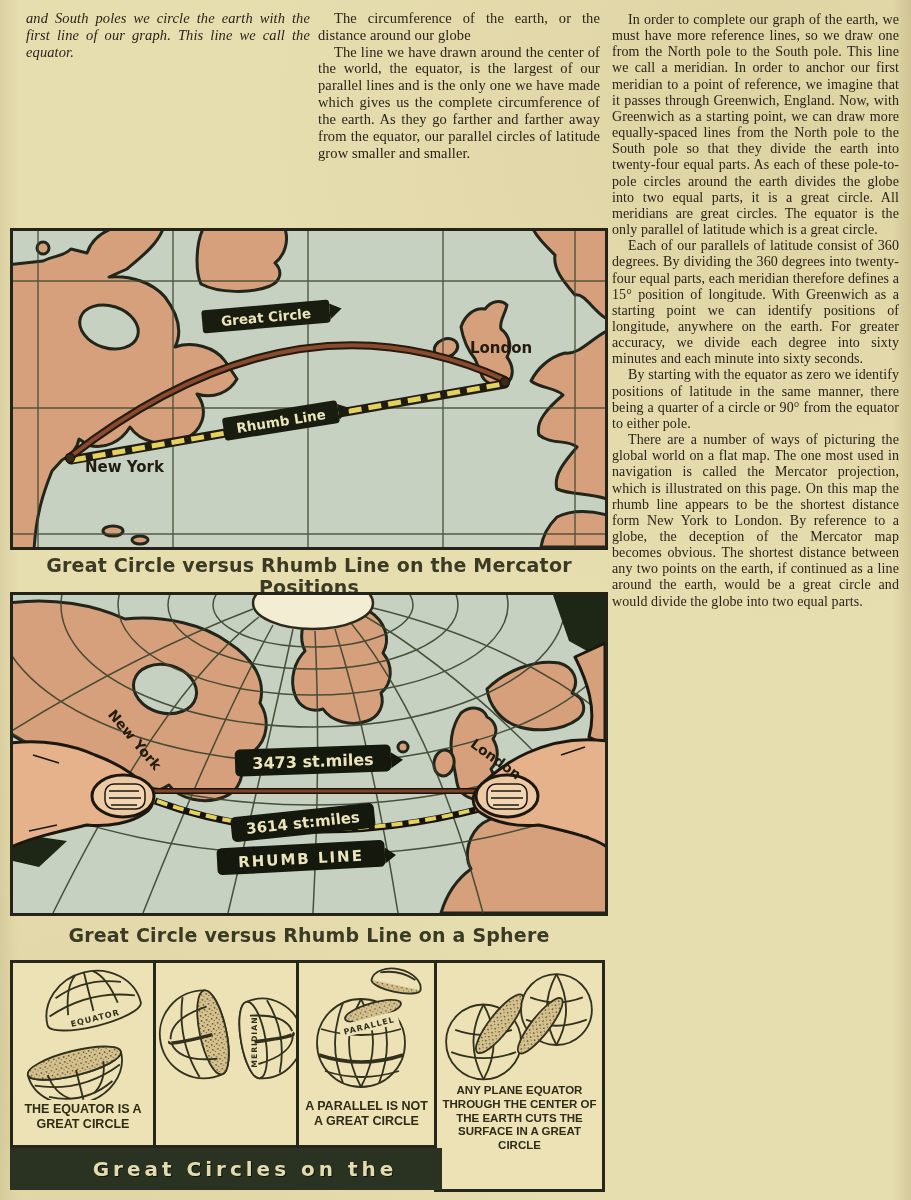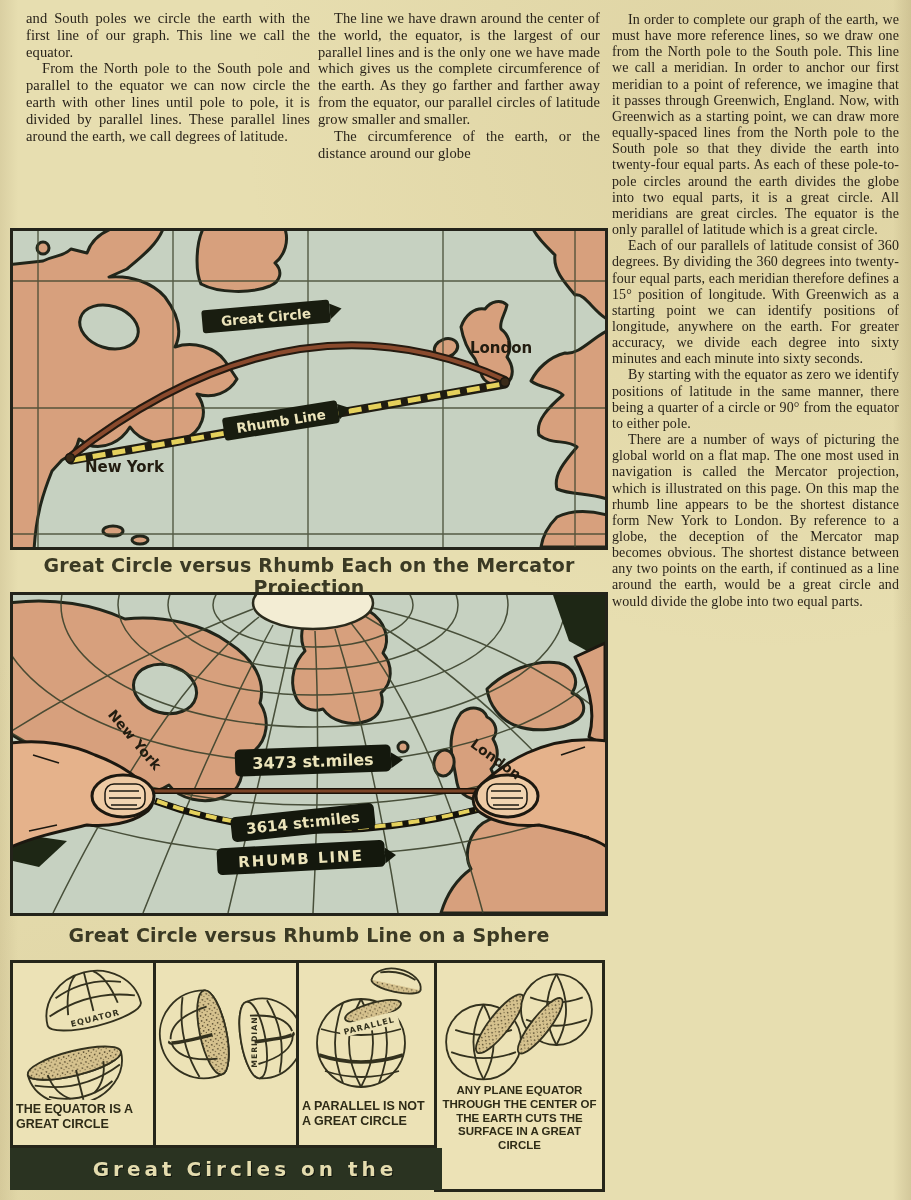--- a/index.html
+++ b/index.html
@@ -5,51 +5,50 @@
   html,body{margin:0;padding:0;background:#b8ad86;}
   .page{position:relative;width:911px;height:1200px;margin:0 auto;overflow:hidden;
     background:#e7deb0;
     background-image:radial-gradient(circle at 85% 10%, rgba(180,160,100,.18), transparent 40%),
                      radial-gradient(circle at 10% 95%, rgba(180,160,100,.15), transparent 35%),
                      linear-gradient(90deg, rgba(120,100,60,.12) 0, transparent 2%, transparent 98%, rgba(120,100,60,.18) 100%);
     font-family:"Liberation Serif", serif; color:#29231a;}
   .abs{position:absolute;box-sizing:border-box;}
   .bodycol{text-align:justify;font-size:14.5px;line-height:1.16;letter-spacing:.1px;overflow:hidden;}
   .bodycol p{margin:0;text-indent:16px;}
-  .bodycol p.noindent{text-indent:0;}
+  .bodycol p.noindent{text-indent:0;font-style:italic;}
   .col3{font-size:14px;line-height:1.155;}
   .illus{border:3px solid #23231a;background:#c6d1c1;}
   .illus svg{display:block;width:100%;height:100%;}
   .caption{font-family:"DejaVu Sans", sans-serif;font-weight:bold;color:#3b3a24;
     text-align:center;font-size:19px;letter-spacing:.2px;}
   .panels{display:flex;align-items:flex-start;}
   .panel{box-sizing:border-box;border:3px solid #26261a;background:#ece2b6;margin-right:-3px;}
   .panel svg{display:block;width:100%;}
   .panel-caption{font-family:"Liberation Sans", sans-serif;font-weight:bold;color:#2e2b17;
-    font-size:12.5px;line-height:1.18;padding:2px 3px 6px;}
+    text-align:center;font-size:12.5px;line-height:1.18;padding:2px 3px 6px;}
   .panel4 .panel-caption{font-size:11.5px;text-align:center;padding-top:0;}
   .banner{background:#2a3321;color:#e4dcae;font-family:"DejaVu Sans", sans-serif;font-weight:bold;
     font-size:20px;letter-spacing:4px;text-align:center;line-height:42px;
     text-shadow:1px 1px 0 rgba(0,0,0,.6);}
   svg text{font-family:"DejaVu Sans", sans-serif;}
   .maplabel{font-weight:bold;fill:#ece4ba;}
   .citylabel{font-weight:bold;fill:#221c10;}
 </style>
 </head>
 <body>
 
 <div class="page">
 
   <div class="abs bodycol" style="left:26px;top:10px;width:284px;height:214px;">
     <p class="noindent">and South poles we circle the earth with the first line of our graph. This line we call the equator.</p>
-    <p>From the North pole to the South pole and parallel to the equator we can now circle the earth with other lines until pole to pole, it is divided by parallel lines. These parallel lines around the earth, we call degrees of latitude.</p>
   </div>
   <div class="abs bodycol" style="left:318px;top:10px;width:282px;height:214px;">
+    <p>The circumference of the earth, or the distance around our globe</p>
     <p>The line we have drawn around the center of the world, the equator, is the largest of our parallel lines and is the only one we have made which gives us the complete circumference of the earth. As they go farther and farther away from the equator, our parallel circles of latitude grow smaller and smaller.</p>
-    <p>The circumference of the earth, or the distance around our globe</p>
   </div>
   <div class="abs bodycol col3" style="left:612px;top:12px;width:287px;height:1180px;">
     <p>In order to complete our graph of the earth, we must have more reference lines, so we draw one from the North pole to the South pole. This line we call a meridian. In order to anchor our first meridian to a point of reference, we imagine that it passes through Greenwich, England. Now, with Greenwich as a starting point, we can draw more equally-spaced lines from the North pole to the South pole so that they divide the earth into twenty-four equal parts. As each of these pole-to-pole circles around the earth divides the globe into two equal parts, it is a great circle. All meridians are great circles. The equator is the only parallel of latitude which is a great circle.</p>
     <p>Each of our parallels of latitude consist of 360 degrees. By dividing the 360 degrees into twenty-four equal parts, each meridian therefore defines a 15° position of longitude. With Greenwich as a starting point we can identify positions of longitude, anywhere on the earth. For greater accuracy, we divide each degree into sixty minutes and each minute into sixty seconds.</p>
     <p>By starting with the equator as zero we identify positions of latitude in the same manner, there being a quarter of a circle or 90° from the equator to either pole.</p>
     <p>There are a number of ways of picturing the global world on a flat map. The one most used in navigation is called the Mercator projection, which is illustrated on this page. On this map the rhumb line appears to be the shortest distance form New York to London. By reference to a globe, the deception of the Mercator map becomes obvious. The shortest distance between any two points on the earth, if continued as a line around the earth, would be a great circle and would divide the globe into two equal parts.</p>
   </div>
 
   <div class="abs illus" style="left:10px;top:228px;width:598px;height:322px;">
     <svg viewBox="0 0 592 316" preserveAspectRatio="none">
@@ -108,21 +107,21 @@
       <g transform="translate(268,190) rotate(-9)">
         <rect x="-58" y="-12" width="116" height="23" rx="3" fill="#191d10"></rect>
         <path d="M 58,-8 L 70,-2 L 58,8 Z" fill="#191d10"></path>
         <text class="maplabel" text-anchor="middle" y="5" font-size="13.5">Rhumb Line</text>
       </g>
       <text class="citylabel" x="72" y="241" font-size="15">New York</text>
       <text class="citylabel" x="457" y="122" font-size="15">London</text>
     </svg>
   </div>
 
-  <div class="abs caption" style="left:10px;top:554px;width:598px;">Great Circle versus Rhumb Each on the Mercator Projection</div>
+  <div class="abs caption" style="left:10px;top:554px;width:598px;">Great Circle versus Rhumb Line on the Mercator Positions</div>
 
   <div class="abs illus" style="left:10px;top:592px;width:598px;height:324px;">
     <svg viewBox="0 0 592 318" preserveAspectRatio="none">
       <rect width="592" height="318" fill="#c6d1c1"></rect>
       <g fill="#d7a07d" stroke="#21251a" stroke-width="3" stroke-linejoin="round">
 
         <path d="M -4,8 C 40,2 82,10 112,24 C 152,20 192,30 216,48 C 241,64 253,86 247,108 C 257,124 255,144 241,156 L 226,164 C 233,178 227,196 211,202 C 191,210 166,204 156,190 C 141,200 119,200 106,190 L 96,180 C 81,186 63,182 53,172 L -4,138 Z"></path>
 
         <path d="M 298,18 C 316,8 340,6 356,16 C 372,26 378,44 370,58 C 380,70 380,88 368,98 C 372,110 366,122 354,126 C 338,132 318,126 310,114 C 298,118 286,112 282,100 C 276,84 282,66 292,56 C 286,44 288,28 298,18 Z"></path>
 

